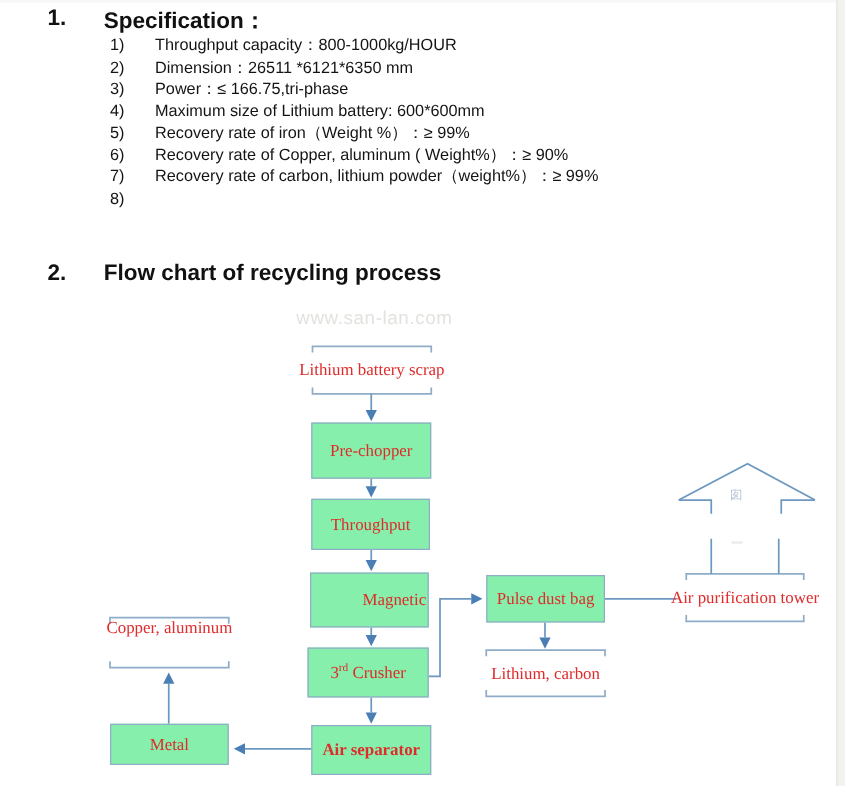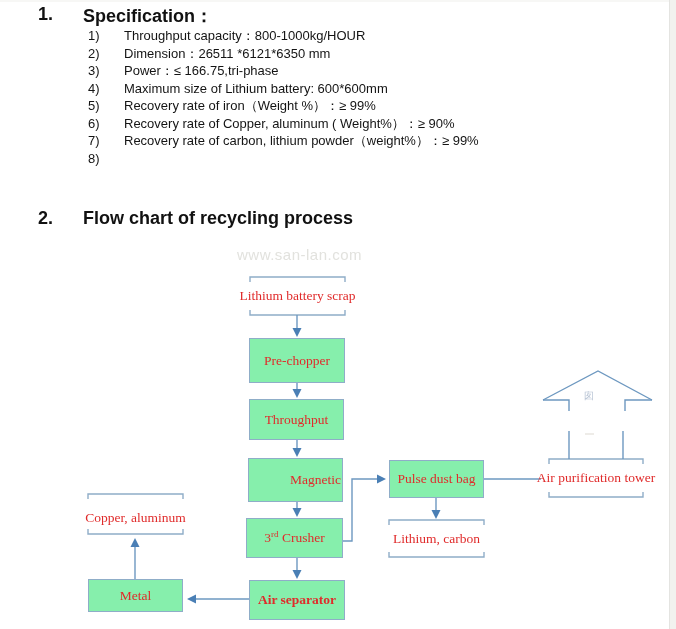--- a/index.html
+++ b/index.html
@@ -23,21 +23,21 @@
          font-family:"Liberation Serif",serif;font-size:13.5px;color:#e02b2b;
          white-space:nowrap;box-sizing:border-box;}
   .fnode.rect{border:1.5px solid #8fadc8;background:#86efac;}
   .n-scrap{left:250px;top:37px;width:95px;height:38px;}
   .n-pre{left:249px;top:98px;width:96px;height:45px;}
   .n-sec{left:249px;top:159px;width:95px;height:41px;}
   .n-mag{left:248px;top:218px;width:95px;height:44px;padding-left:40px;}
   .n-cru{left:246px;top:278px;width:97px;height:40px;}
   .n-airsep{left:249px;top:340px;width:96px;height:40px;font-weight:bold;}
   .n-metal{left:88px;top:339px;width:95px;height:33px;}
-  .n-copper{left:88px;top:258px;width:95px;height:40px;font-family:Liberation Serif, serif;}
+  .n-copper{left:88px;top:242px;width:95px;height:40px;font-family:Liberation Serif, serif;}
   .n-pulse{left:389px;top:220px;width:95px;height:38px;}
   .n-licarb{left:389px;top:280px;width:95px;height:37px;}
   .n-tower{left:549px;top:219px;width:94px;height:38px;}
   .n-chimney{left:549px;top:172px;width:98px;height:18px;}
   .n-cru sup{font-size:9px;line-height:0;}
   .tiny-glyph{position:absolute;left:584px;top:149px;font-size:10px;color:#b9c5d5;}
   .faint-dash{position:absolute;left:585px;top:193px;width:9px;height:2px;background:#eeece8;}
 </style>
 </head>
 <body>

